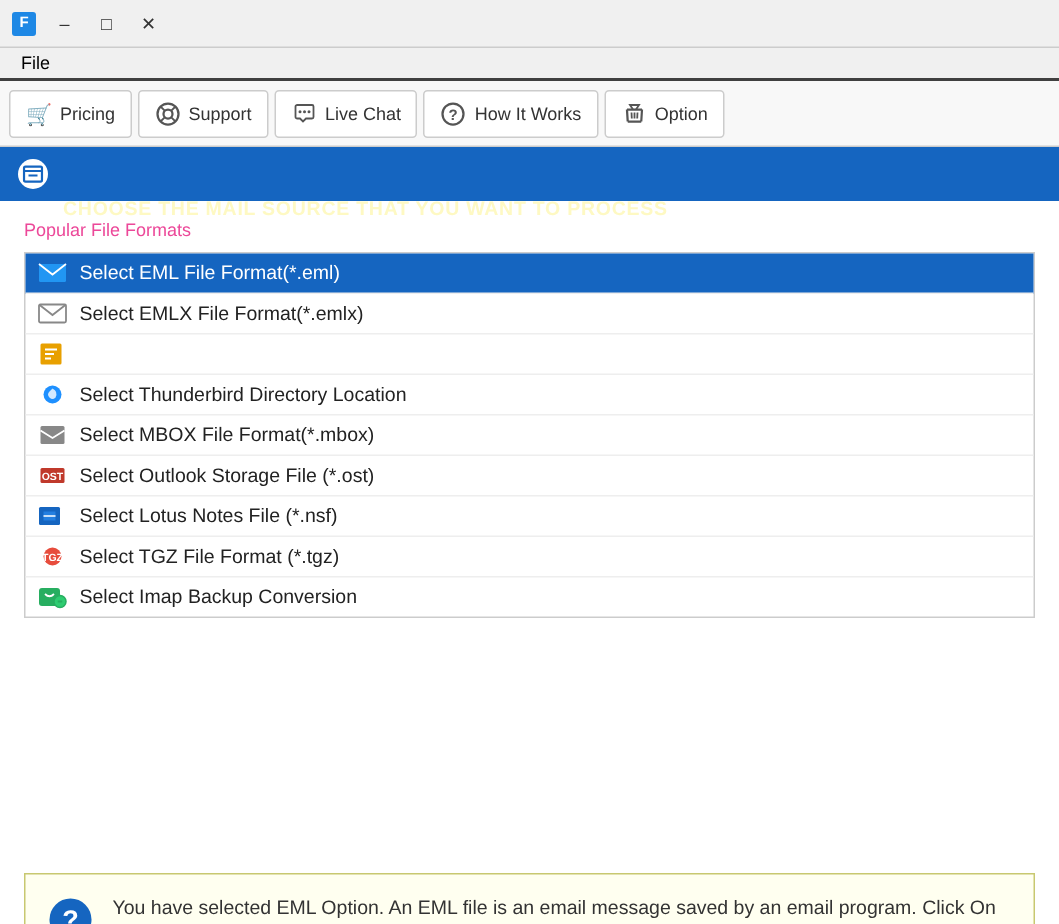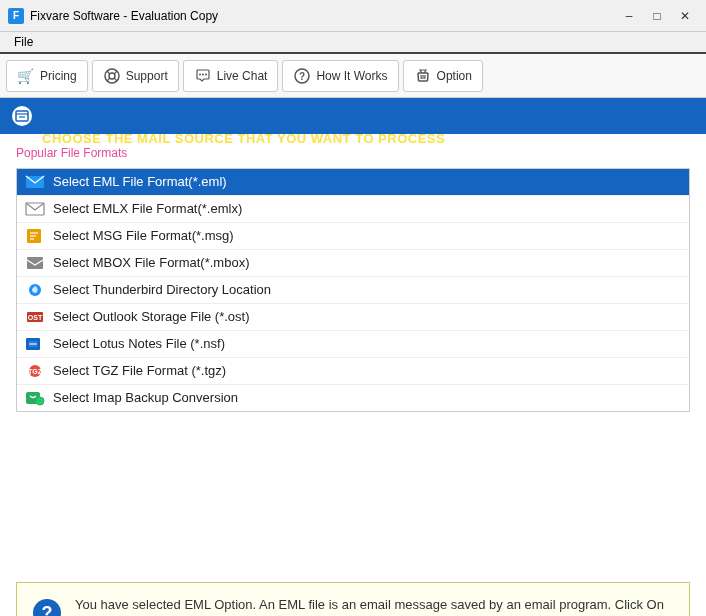--- a/index.html
+++ b/index.html
@@ -106,21 +106,21 @@
       gap: 10px;
     }
     .section-header-icon {
       width: 20px; height: 20px;
       background: #fff;
       border-radius: 50%;
       display: flex; align-items: center; justify-content: center;
       font-size: 12px; color: #1565c0; font-weight: bold;
     }
     .section-header-text {
-      color: #fde047;
+      color: #fef9c3;
       font-size: 13px;
       font-weight: bold;
       letter-spacing: 0.5px;
       margin-top: 44px;
     }
 
     
     .main-content {
       background: #fff;
       padding: 12px 16px;
@@ -184,21 +184,20 @@
     }
 
     
     .icon-eml { color: #2196F3; }
   </style>
 </head>
 <body>
 
 <div class="title-bar">
   <div class="title-bar-icon">F</div>
-  <span class="title-bar-text">Fixvare Software - Evaluation Copy</span>
   <div class="title-bar-controls">
     <button class="title-bar-btn">–</button>
     <button class="title-bar-btn">□</button>
     <button class="title-bar-btn close-btn">✕</button>
   </div>
 </div>
 
 <div class="menu-bar">
   <div class="menu-item">File</div>
 </div>
@@ -295,41 +294,40 @@
 
     <li class="format-item">
       <span class="format-item-icon">
         <svg width="20" height="16" viewBox="0 0 20 16">
           <rect x="2" y="1" width="14" height="14" rx="1" fill="#e8a000"></rect>
           <line x1="5" y1="5" x2="13" y2="5" stroke="white" stroke-width="1.2"></line>
           <line x1="5" y1="8" x2="11" y2="8" stroke="white" stroke-width="1.2"></line>
           <line x1="5" y1="11" x2="9" y2="11" stroke="white" stroke-width="1.2"></line>
         </svg>
       </span>
-      <span>Select MSG File Format(*.msg)</span>
+    </li>
+
+    <li class="format-item">
+      <span class="format-item-icon">
+        <svg width="20" height="16" viewBox="0 0 20 16">
+          <circle cx="10" cy="8" r="6" fill="#1e90ff"></circle>
+          <path d="M10 4 Q14 6 12 10 Q10 12 8 10 Q6 8 8 6 Z" fill="white" opacity="0.8"></path>
+        </svg>
+      </span>
+      <span>Select Thunderbird Directory Location</span>
     </li>
 
     <li class="format-item">
       <span class="format-item-icon">
         <svg width="20" height="16" viewBox="0 0 20 16">
           <rect x="2" y="2" width="16" height="12" rx="1" fill="#888"></rect>
           <polyline points="2,5 10,10 18,5" fill="none" stroke="white" stroke-width="1.2"></polyline>
         </svg>
       </span>
       <span>Select MBOX File Format(*.mbox)</span>
-    </li>
-
-    <li class="format-item">
-      <span class="format-item-icon">
-        <svg width="20" height="16" viewBox="0 0 20 16">
-          <circle cx="10" cy="8" r="6" fill="#1e90ff"></circle>
-          <path d="M10 4 Q14 6 12 10 Q10 12 8 10 Q6 8 8 6 Z" fill="white" opacity="0.8"></path>
-        </svg>
-      </span>
-      <span>Select Thunderbird Directory Location</span>
     </li>
 
 
     <li class="format-item">
       <span class="format-item-icon">
         <svg width="20" height="16" viewBox="0 0 20 16">
           <rect x="2" y="3" width="16" height="10" rx="1" fill="#c0392b"></rect>
           <text x="10" y="11" text-anchor="middle" font-size="7" fill="white" font-weight="bold">OST</text>
         </svg>
       </span>

